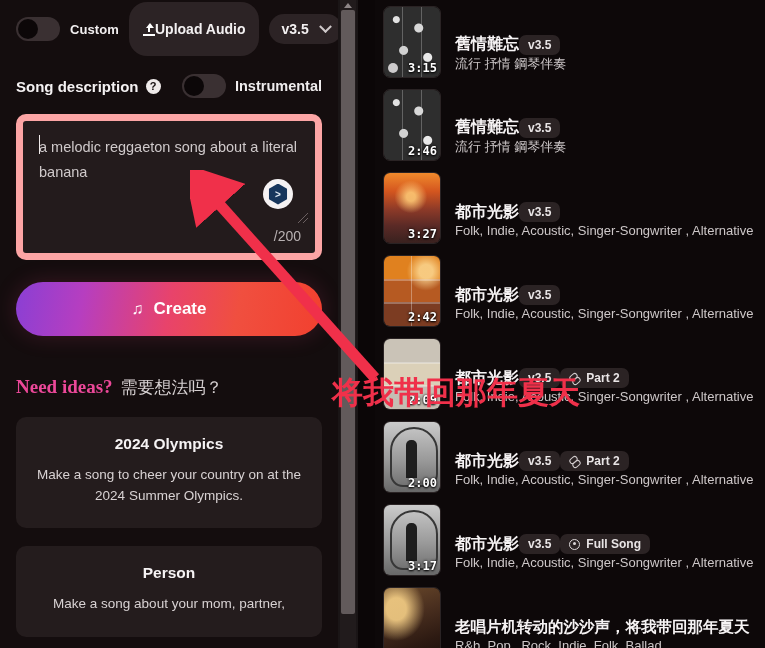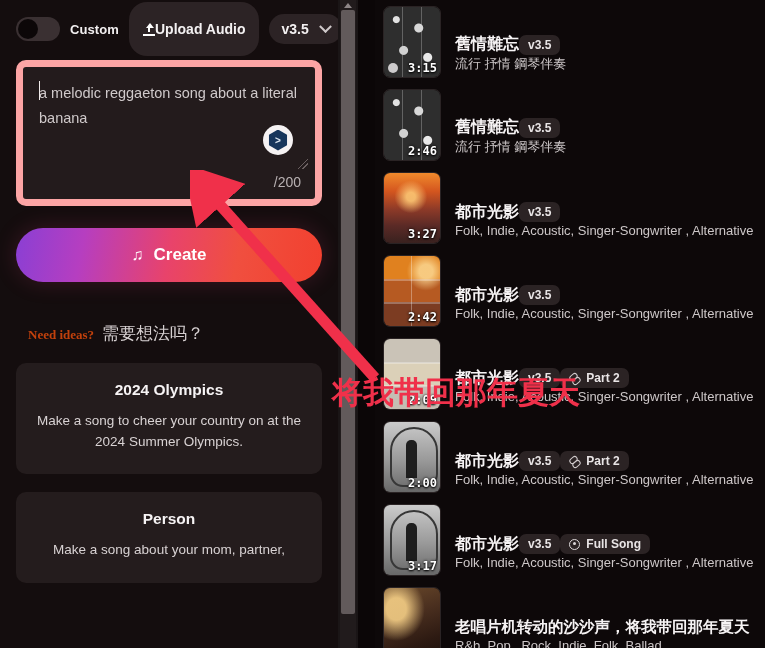--- a/index.html
+++ b/index.html
@@ -102,21 +102,21 @@
     margin-top: 22px; height: 54px; border-radius: 27px;
     background: linear-gradient(100deg, #8a3fd4 0%, #b63ec0 22%, #e8436b 50%, #f04f3f 72%, #f2402f 100%);
     display: flex; align-items: center; justify-content: center; gap: 10px;
     color: #ffffff; font-size: 17px; font-weight: 700;
     box-shadow: 0 0 22px rgba(200,60,110,.22);
     cursor: pointer;
   }
   .note-icon { font-size: 16px; color: #fff; }
 
   .need-ideas { margin-top: 40px; display: flex; align-items: baseline; gap: 8px; }
-  .need-en { color: #c2410c; font-size: 13px; font-weight: 700; font-family: "Liberation Serif", serif; margin-left: 12px; }
+  .need-en { color: #ec4899; font-size: 19px; font-weight: 700; font-family: "Liberation Serif", serif; }
   .need-zh { color: #d6d0d1; font-size: 17px; }
 
   .idea-card {
     margin-top: 18px; border-radius: 10px;
     background: #241c1d; padding: 18px 20px 22px 20px; text-align: center;
   }
   .idea-title { color: #f6f3f4; font-size: 15.5px; font-weight: 600; }
   .idea-body { margin-top: 12px; color: #d8d2d3; font-size: 13.5px; line-height: 1.52; }
 
   
@@ -275,20 +275,29 @@
             <span class="up-stem"></span>
           </span>
         <span>Upload Audio</span>
       </div>
       <div class="pill version">
         <span>v3.5</span>
         <span class="chev"></span>
       </div>
     </div>
 
+    <div class="desc-row">
+      <span class="desc-title">Song description</span>
+      <span class="qmark">?</span>
+      <span class="desc-spacer"></span>
+      <div class="toggle">
+        <div class="knob"></div>
+      </div>
+      <span class="instr-label">Instrumental</span>
+    </div>
 
     <div class="textarea-box">
       <div class="caret"></div>
       <div class="ta-text">a melodic reggaeton song about a literal banana</div>
       <div class="blue-badge">
         <div class="blue-hex">&gt;</div>
       </div>
       <div class="resize-grip"></div>
       <div class="counter">/200</div>
     </div>

